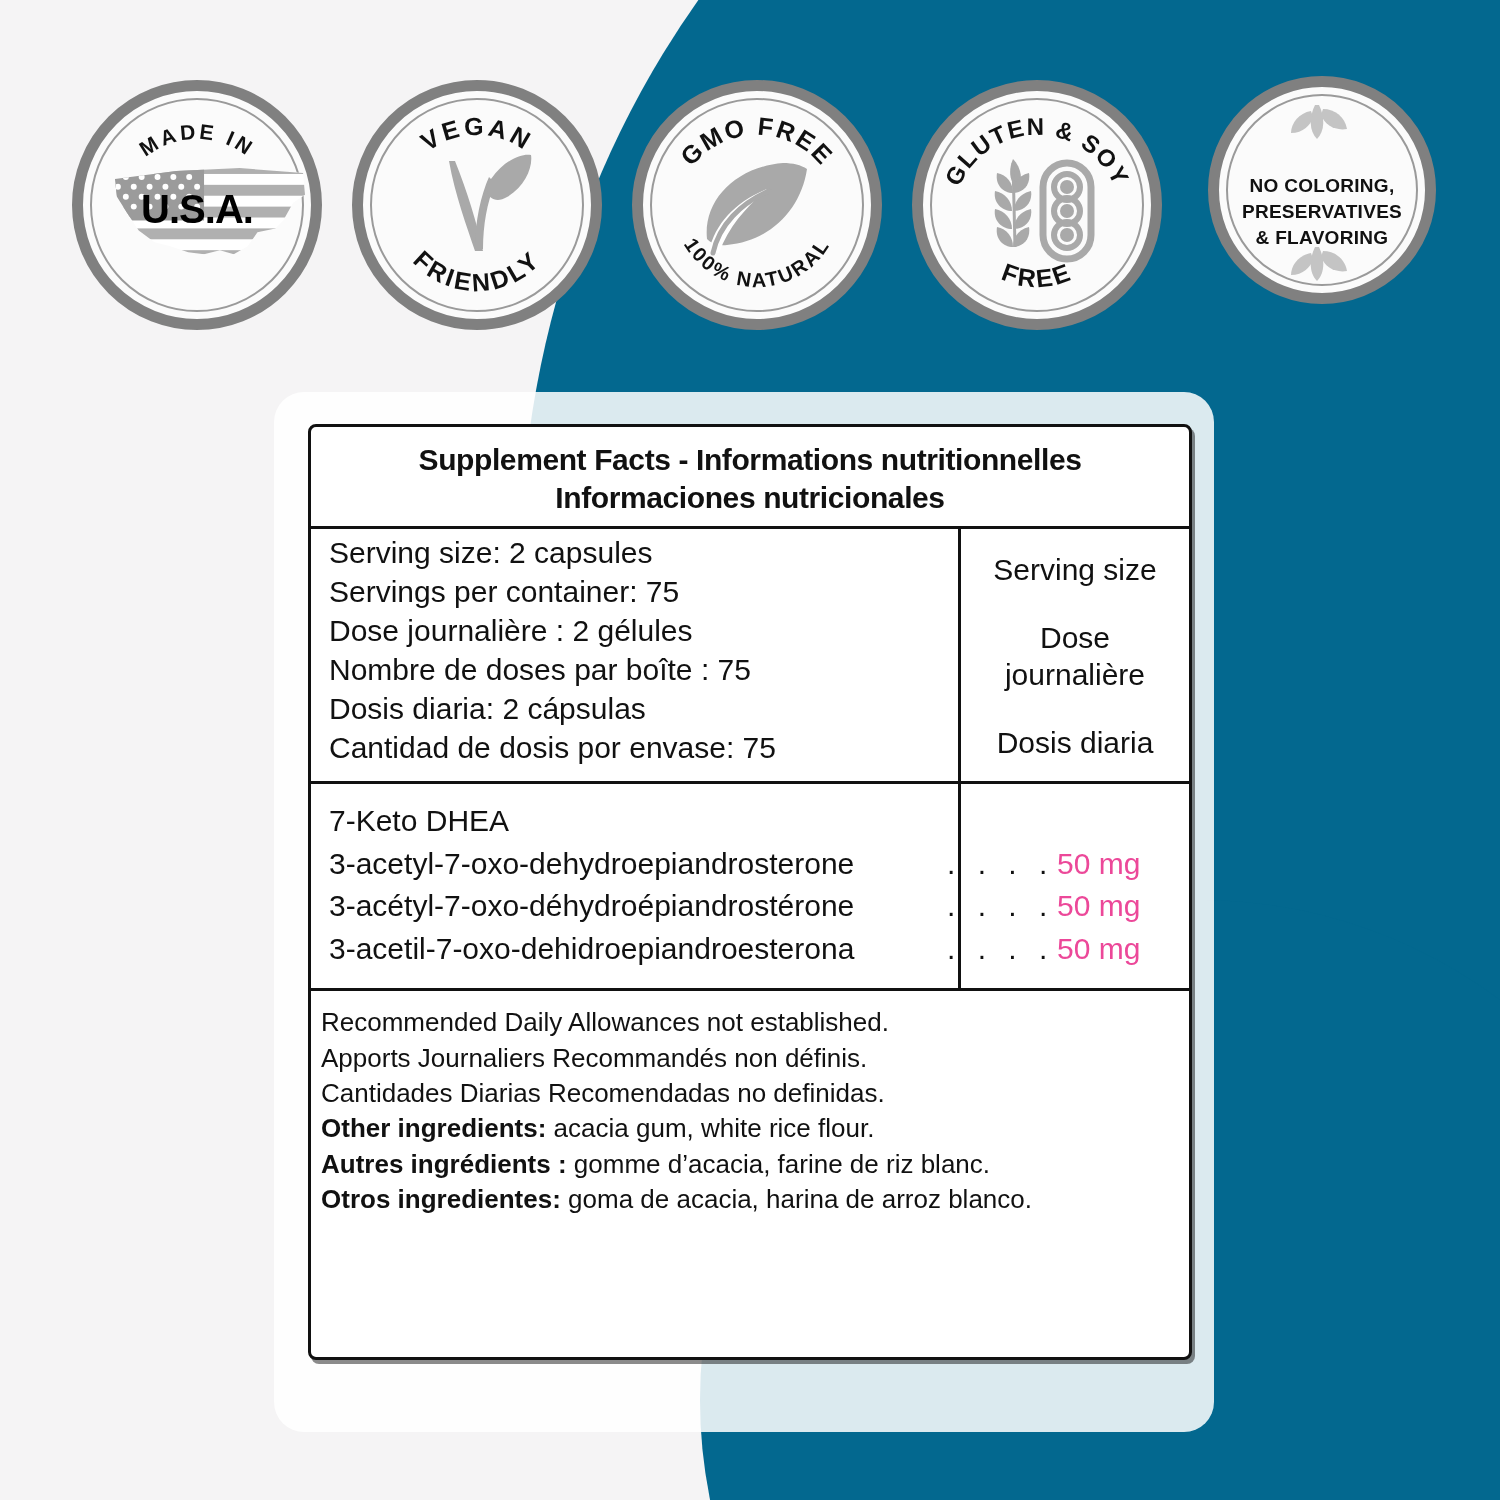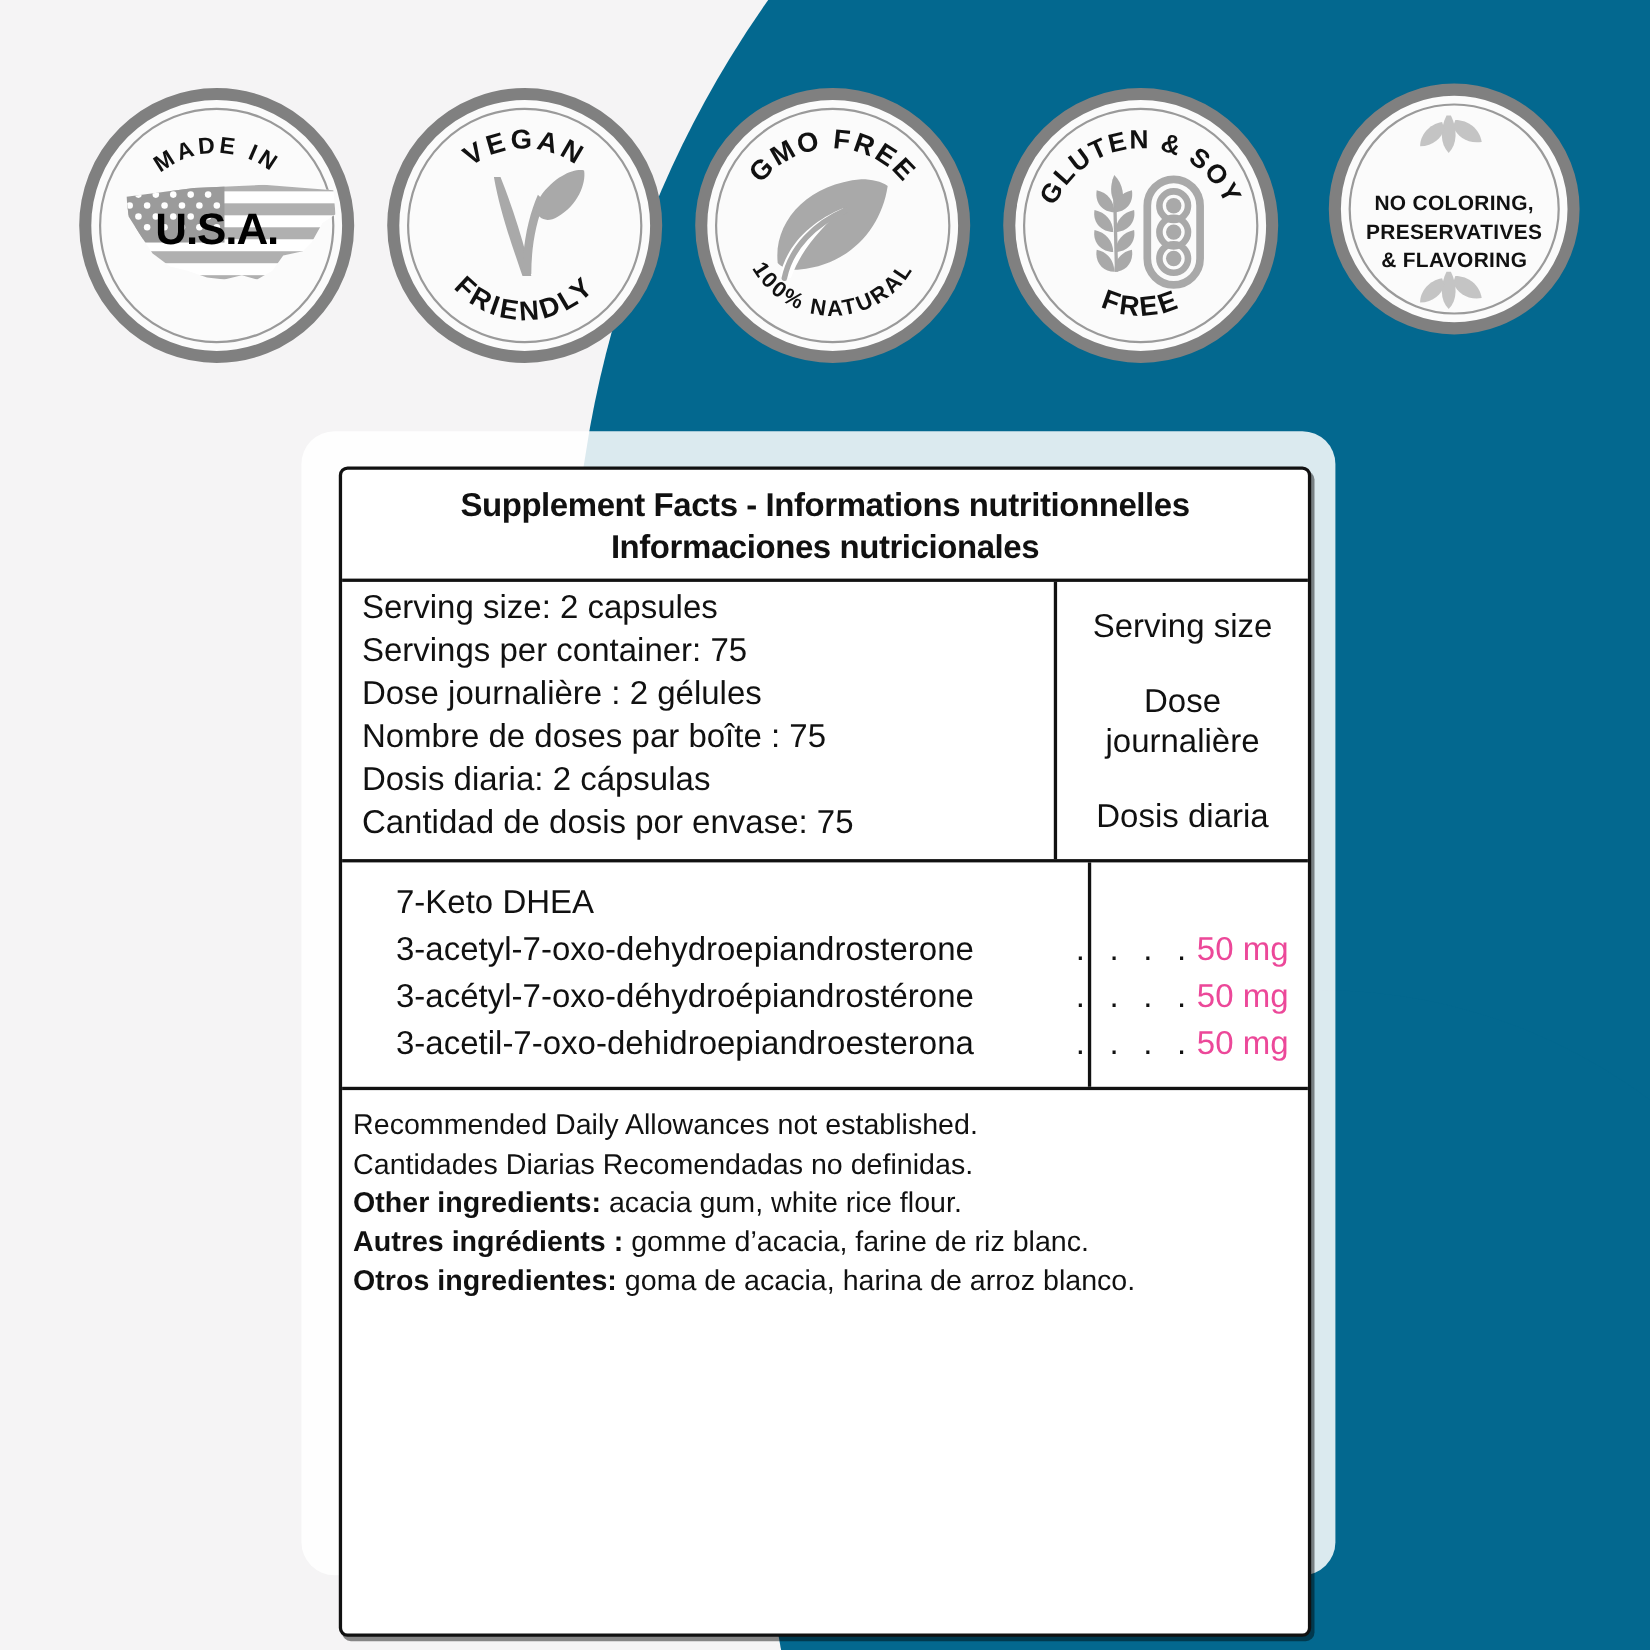--- a/index.html
+++ b/index.html
@@ -85,21 +85,21 @@
     left:274px; top:392px;
     width:940px; height:1040px;
     background:rgba(255,255,255,0.86);
     border-radius:30px;
   }
 
   
   .facts {
     position:absolute;
     left:308px; top:424px;
-    width:884px; height:1064px;
+    width:884px; height:936px;
     background:#FFFFFF;
     border:3px solid #111;
     border-radius:8px;
     box-shadow:3px 4px 0 rgba(0,0,0,0.45);
   }
   .facts-title {
     padding:14px 12px 10px 12px;
     text-align:center;
     font-weight:bold;
     font-size:30px;
@@ -121,21 +121,21 @@
   }
   .serving-right {
     padding:22px 6px 18px 6px;
     text-align:center;
     font-size:30px; line-height:1.25; color:#111;
     font-family:"Liberation Sans", sans-serif;
   }
   .serving-right .sr { margin-bottom:30px; }
   .serving-right .sr:last-child { margin-bottom:0; }
 
-  .ing-wrap { position:relative;padding-left:31px; }
+  .ing-wrap { position:relative; }
   .ing-left { padding:16px 0 18px 18px; }
   .ing-left .hdr { font-size:30px; line-height:1.42; color:#111; }
   .ing-row {
     position:relative;
     display:flex; align-items:baseline;
     font-size:30px; line-height:1.42; color:#111; white-space:nowrap;
   }
   .ing-name { }
   .ing-dots {
     position:absolute; left:618px; top:0;
@@ -398,20 +398,23 @@
       </div>
       <div class="right"></div>
     </div>
     <div class="rule"></div>
 
     <div class="footnotes">
       <div class="fn">
         <b></b><span>Recommended Daily Allowances not established.</span>
       </div>
       <div class="fn">
+        <b></b><span>Apports Journaliers Recommandés non définis.</span>
+      </div>
+      <div class="fn">
         <b></b><span>Cantidades Diarias Recomendadas no definidas.</span>
       </div>
       <div class="fn">
         <b>Other ingredients:</b><span> acacia gum, white rice flour.</span>
       </div>
       <div class="fn">
         <b>Autres ingrédients :</b><span> gomme d’acacia, farine de riz blanc.</span>
       </div>
       <div class="fn">
         <b>Otros ingredientes:</b><span> goma de acacia, harina de arroz blanco.</span>

